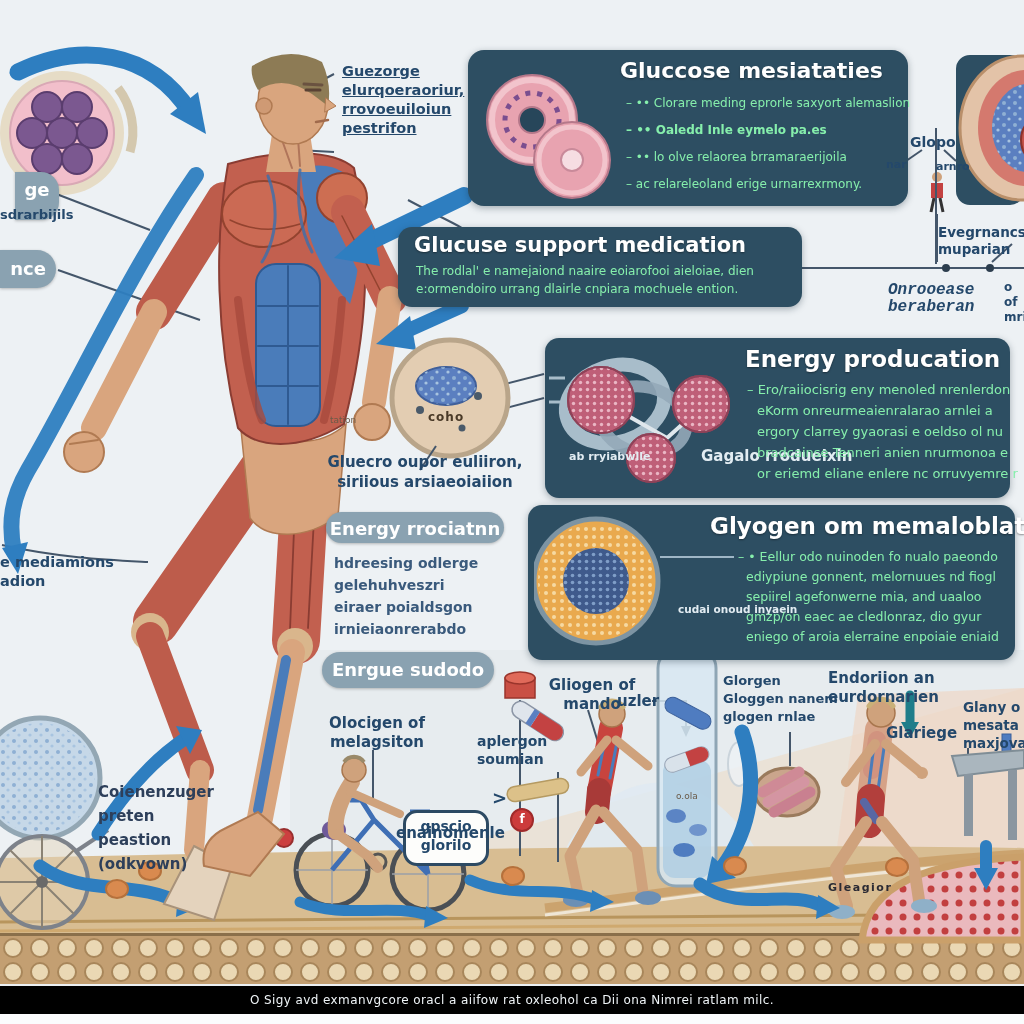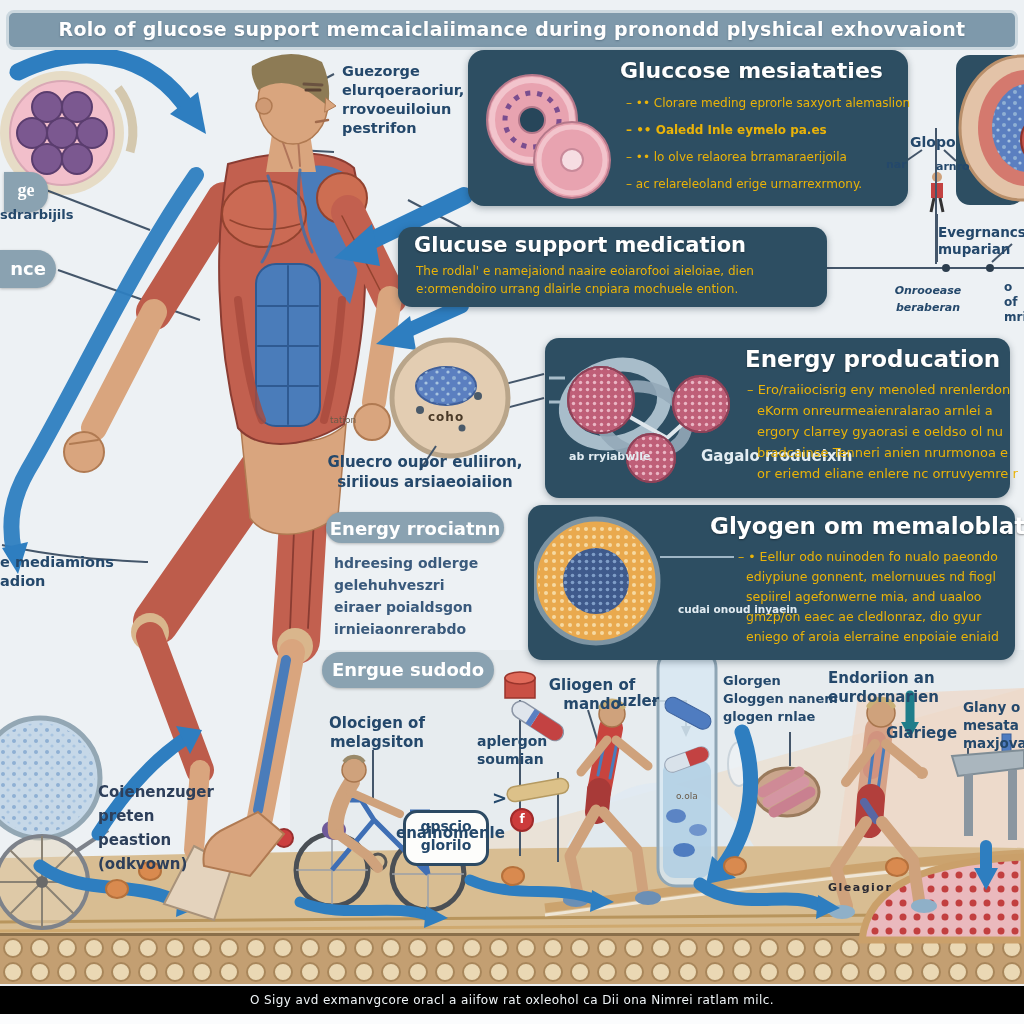--- a/index.html
+++ b/index.html
@@ -5,21 +5,21 @@
   html,body{margin:0;padding:0;}
   body{font-family:"DejaVu Sans",sans-serif;}
   .page{position:relative;width:1024px;height:1024px;background:#edf1f4;overflow:hidden;}
   .scene-svg{position:absolute;left:0;top:0;width:1024px;height:1024px;}
   .title-bar{position:absolute;left:6px;top:10px;width:1006px;height:34px;background:#7e99ab;
     border:3px solid #ccd8df;border-radius:8px;color:#fff;font-weight:bold;font-size:19px;
     text-align:center;line-height:33px;text-shadow:0 1px 2px rgba(30,50,70,.35);letter-spacing:.3px;}
   .panel{position:absolute;background:#2d4e62;border-radius:16px;box-shadow:0 2px 7px rgba(20,40,55,.35);}
   .panel h2{position:absolute;margin:0;color:#ffffff;font-weight:bold;white-space:nowrap;
     text-shadow:0 1px 2px rgba(0,0,0,.4);}
-  .pline{position:absolute;color:#eab308;white-space:nowrap;text-align:center;}
+  .pline{position:absolute;color:#86efac;white-space:nowrap;text-align:center;}
   .pillbox-svg,.mol-svg,.gran-svg{position:absolute;}
   .boxlabel{position:absolute;color:#e2ecf2;font-weight:bold;text-align:center;}
   .pill-label{position:absolute;background:#8aa2b1;color:#fff;font-weight:bold;text-align:center;
     box-shadow:0 1px 3px rgba(0,0,0,.25);}
   .lbl{position:absolute;color:#24486b;font-weight:bold;font-size:14.5px;line-height:19px;}
   .lbl span{display:block;}
   .lbl.center{text-align:center;}
   .tiny{font-size:11px;line-height:13px;}
   .bubble{position:absolute;background:#fdfdfb;border:3px solid #2d4a63;border-radius:14px;
     color:#24486b;font-weight:bold;font-size:14px;line-height:19px;text-align:center;padding-top:4px;}
@@ -322,42 +322,39 @@
       <circle cx="450" cy="398" r="58" fill="#e3cdb2" stroke="#b9a58a" stroke-width="5"></circle>
       <ellipse cx="446" cy="386" rx="30" ry="19" fill="#5b7fc0" stroke="#3f5f9a" stroke-width="2"></ellipse>
       <ellipse cx="446" cy="386" rx="30" ry="19" fill="url(#speckle)"></ellipse>
       <circle cx="420" cy="410" r="4" fill="#4a5a6a"></circle>
         <circle cx="478" cy="396" r="4" fill="#4a5a6a"></circle>
       <circle cx="462" cy="428" r="3.5" fill="#4a5a6a"></circle>
       <path d="M 436,446 L 420,470" stroke="#44566a" stroke-width="2"></path>
     </g>
   </svg>
 
-  <div class="title-bar">
-    <span>Rolo of glucose support memcaiclaiimance during pronondd plyshical exhovvaiont</span>
-  </div>
 
   <div class="panel" style="left:468px;top:50px;width:440px;height:156px;">
     <svg class="pillbox-svg" style="left:6px;top:8px;" width="150" height="142" viewBox="0 0 150 142">
       <circle cx="58" cy="62" r="45" fill="#e8a3b0" stroke="#b5788a" stroke-width="2"></circle>
       <circle cx="58" cy="62" r="40" fill="none" stroke="#f2c4cc" stroke-width="6"></circle>
       <circle cx="58" cy="62" r="27" fill="none" stroke="#7a4e8f" stroke-width="5" stroke-dasharray="5 7"></circle>
       <circle cx="58" cy="62" r="13" fill="#27465a" stroke="#b5788a" stroke-width="2"></circle>
       <circle cx="98" cy="102" r="38" fill="#e8a3b0" stroke="#b5788a" stroke-width="2"></circle>
       <circle cx="98" cy="102" r="33" fill="none" stroke="#f2c4cc" stroke-width="5"></circle>
       <circle cx="98" cy="102" r="11" fill="#f6dde2" stroke="#c98a9a" stroke-width="2"></circle>
     </svg>
     <h2 style="left:152px;top:8px;font-size:22px;">Gluccose mesiataties</h2>
     <div class="pline" style="left:158px;top:46px;font-size:12px;">– •• Clorare meding eprorle saxyort alemaslion</div>
     <div class="pline" style="left:158px;top:73px;font-size:12px;font-weight:bold;">– •• Oaledd Inle eymelo pa.es</div>
     <div class="pline" style="left:158px;top:100px;font-size:12px;">– •• lo olve relaorea brramaraerijoila</div>
     <div class="pline" style="left:158px;top:127px;font-size:12px;">– ac relareleoland erige urnarrexrmony.</div>
   </div>
 
-  <div class="panel" style="left:398px;top:227px;width:404px;height:80px;border-radius:14px;padding-left:25px;">
+  <div class="panel" style="left:398px;top:227px;width:404px;height:80px;border-radius:14px;">
     <h2 style="left:16px;top:6px;font-size:21px;">Glucuse support medication</h2>
     <div class="pline" style="left:18px;top:37px;font-size:12px;">The rodlal' e namejaiond naaire eoiarofooi aieloiae, dien</div>
     <div class="pline" style="left:18px;top:55px;font-size:12px;">e:ormendoiro urrang dlairle cnpiara mochuele ention.</div>
   </div>
 
   <div class="panel" style="left:545px;top:338px;width:465px;height:160px;border-radius:14px;">
     <svg class="mol-svg" style="left:4px;top:6px;" width="192" height="150" viewBox="0 0 192 150">
       <defs>
         <pattern id="raspdots" width="7" height="7" patternUnits="userSpaceOnUse">
           <circle cx="3.5" cy="3.5" r="1.7" fill="#eab6c4"></circle>
@@ -414,28 +411,28 @@
       <span>inyaein</span>
     </div>
     <h2 style="left:182px;top:8px;font-size:23px;">Glyogen om memaloblation</h2>
     <div class="pline" style="left:210px;top:44px;font-size:12.5px;">– • Eellur odo nuinoden fo nualo paeondo</div>
     <div class="pline" style="left:218px;top:64px;font-size:12.5px;">ediypiune gonnent, melornuues nd fiogl</div>
     <div class="pline" style="left:218px;top:84px;font-size:12.5px;">sepiirel agefonwerne mia, and uaaloo</div>
     <div class="pline" style="left:218px;top:104px;font-size:12.5px;">gmzp/on eaec ae cledlonraz, dio gyur</div>
     <div class="pline" style="left:218px;top:124px;font-size:12.5px;">eniego of aroia elerraine enpoiaie eniaid</div>
   </div>
 
-  <div class="lbl" style="left:342px;top:62px;">
+  <div class="lbl" style="left:342px;top:62px;text-decoration:underline;">
     <span>Guezorge</span>
     <span>elurqoeraoriur,</span>
     <span>rrovoeuiloiun</span>
     <span>pestrifon</span>
   </div>
 
-  <div class="pill-label" style="left:4px;top:172px;width:44px;height:40px;border-radius:0 18px 18px 0;font-size:18px;line-height:36px;font-family:Liberation Serif, serif;">ge</div>
+  <div class="pill-label" style="left:15px;top:172px;width:44px;height:48px;border-radius:0 18px 18px 0;font-size:18px;line-height:36px;">ge</div>
   <div class="lbl" style="left:0;top:205px;font-size:13px;">sdrarbijils</div>
   <div class="pill-label" style="left:0;top:250px;width:56px;height:38px;border-radius:0 19px 19px 0;font-size:18px;line-height:38px;">nce</div>
 
   <div class="lbl" style="left:0;top:553px;">
     <span>e mediamions</span>
     <span>adion</span>
   </div>
 
   <div class="lbl tiny" style="left:330px;top:414px;color:#6a5a48;font-weight:normal;font-size:9px;">tation</div>
   <div class="lbl" style="left:428px;top:408px;width:44px;font-size:12px;color:#4a3a28;letter-spacing:1px;">coho</div>
@@ -454,21 +451,21 @@
   </div>
   <div class="pill-label" style="left:322px;top:652px;width:172px;height:36px;border-radius:18px;font-size:18px;line-height:36px;">Enrgue sudodo</div>
 
   <div class="lbl" style="left:910px;top:133px;font-size:14px;">Glopo</div>
   <div class="lbl tiny" style="left:886px;top:158px;">nar</div>
   <div class="lbl tiny" style="left:936px;top:160px;">arnro</div>
   <div class="lbl" style="left:938px;top:224px;font-size:13.5px;line-height:17px;">
     <span>Evegrnancs</span>
     <span>muparian</span>
   </div>
-  <div class="lbl center" style="left:888px;top:282px;width:80px;font-size:11px;line-height:17px;font-style:italic;">
+  <div class="lbl center" style="left:888px;top:282px;width:80px;font-size:16px;line-height:17px;font-style:italic;font-family:Liberation Mono, monospace;">
     <span>Onrooease</span>
     <span>beraberan</span>
   </div>
   <div class="lbl" style="left:1004px;top:280px;font-size:12px;line-height:15px;">
     <span>o</span>
     <span>of</span>
     <span>mril</span>
   </div>
 
   <div class="lbl" style="left:98px;top:780px;font-size:15px;line-height:24px;color:#2d3f5a;">

